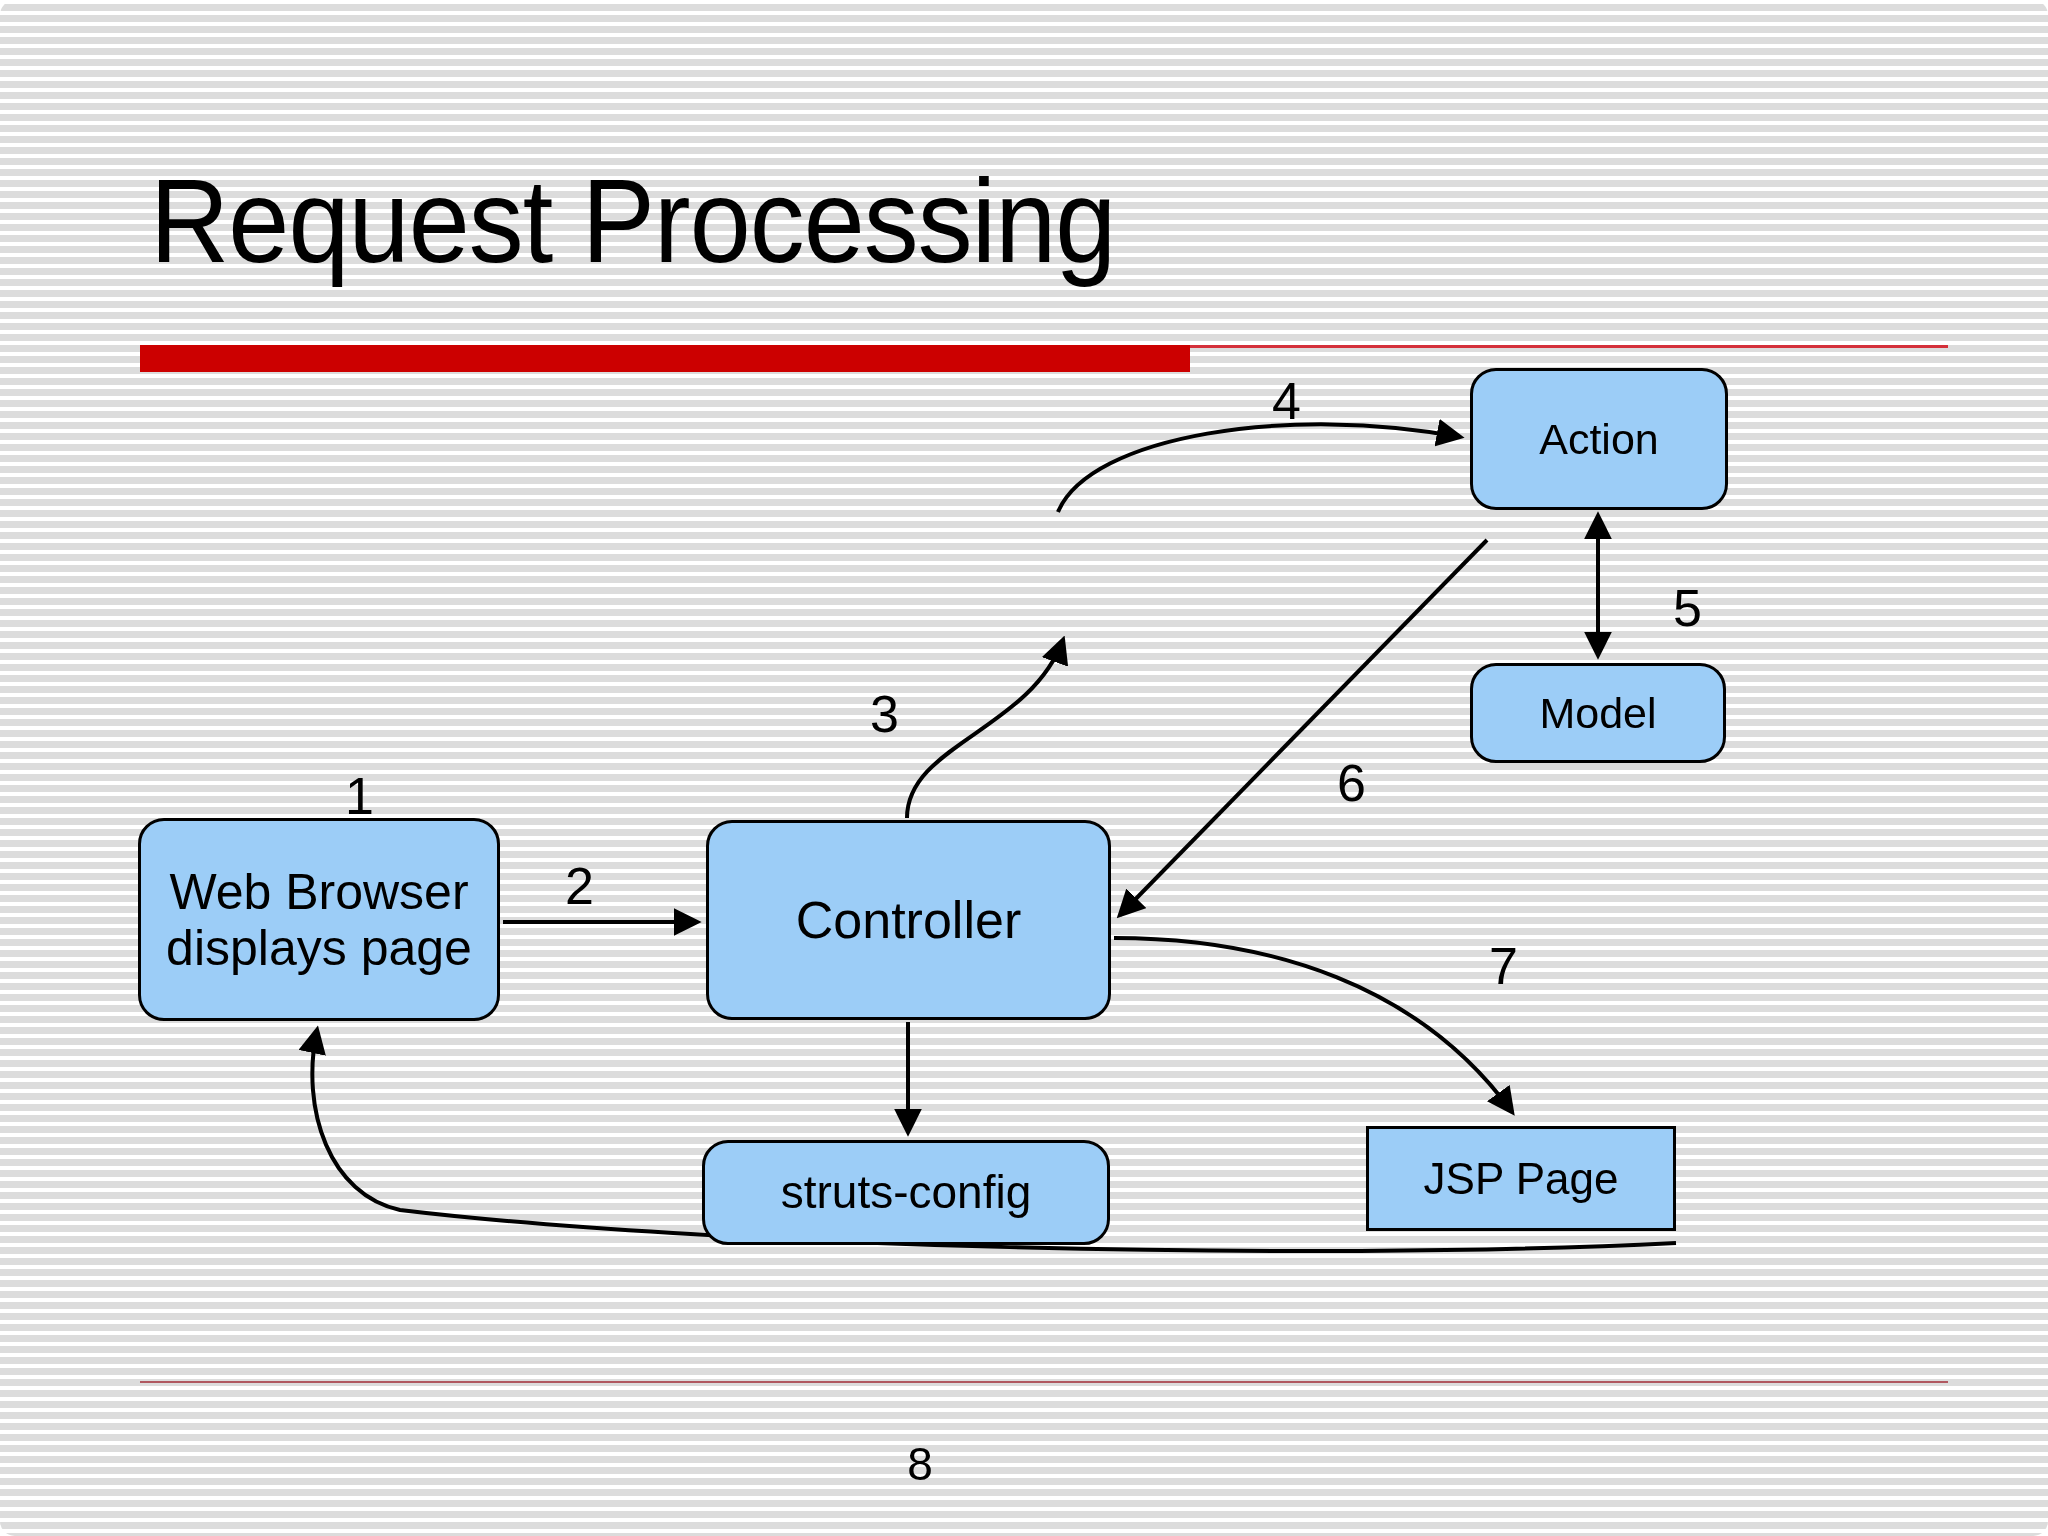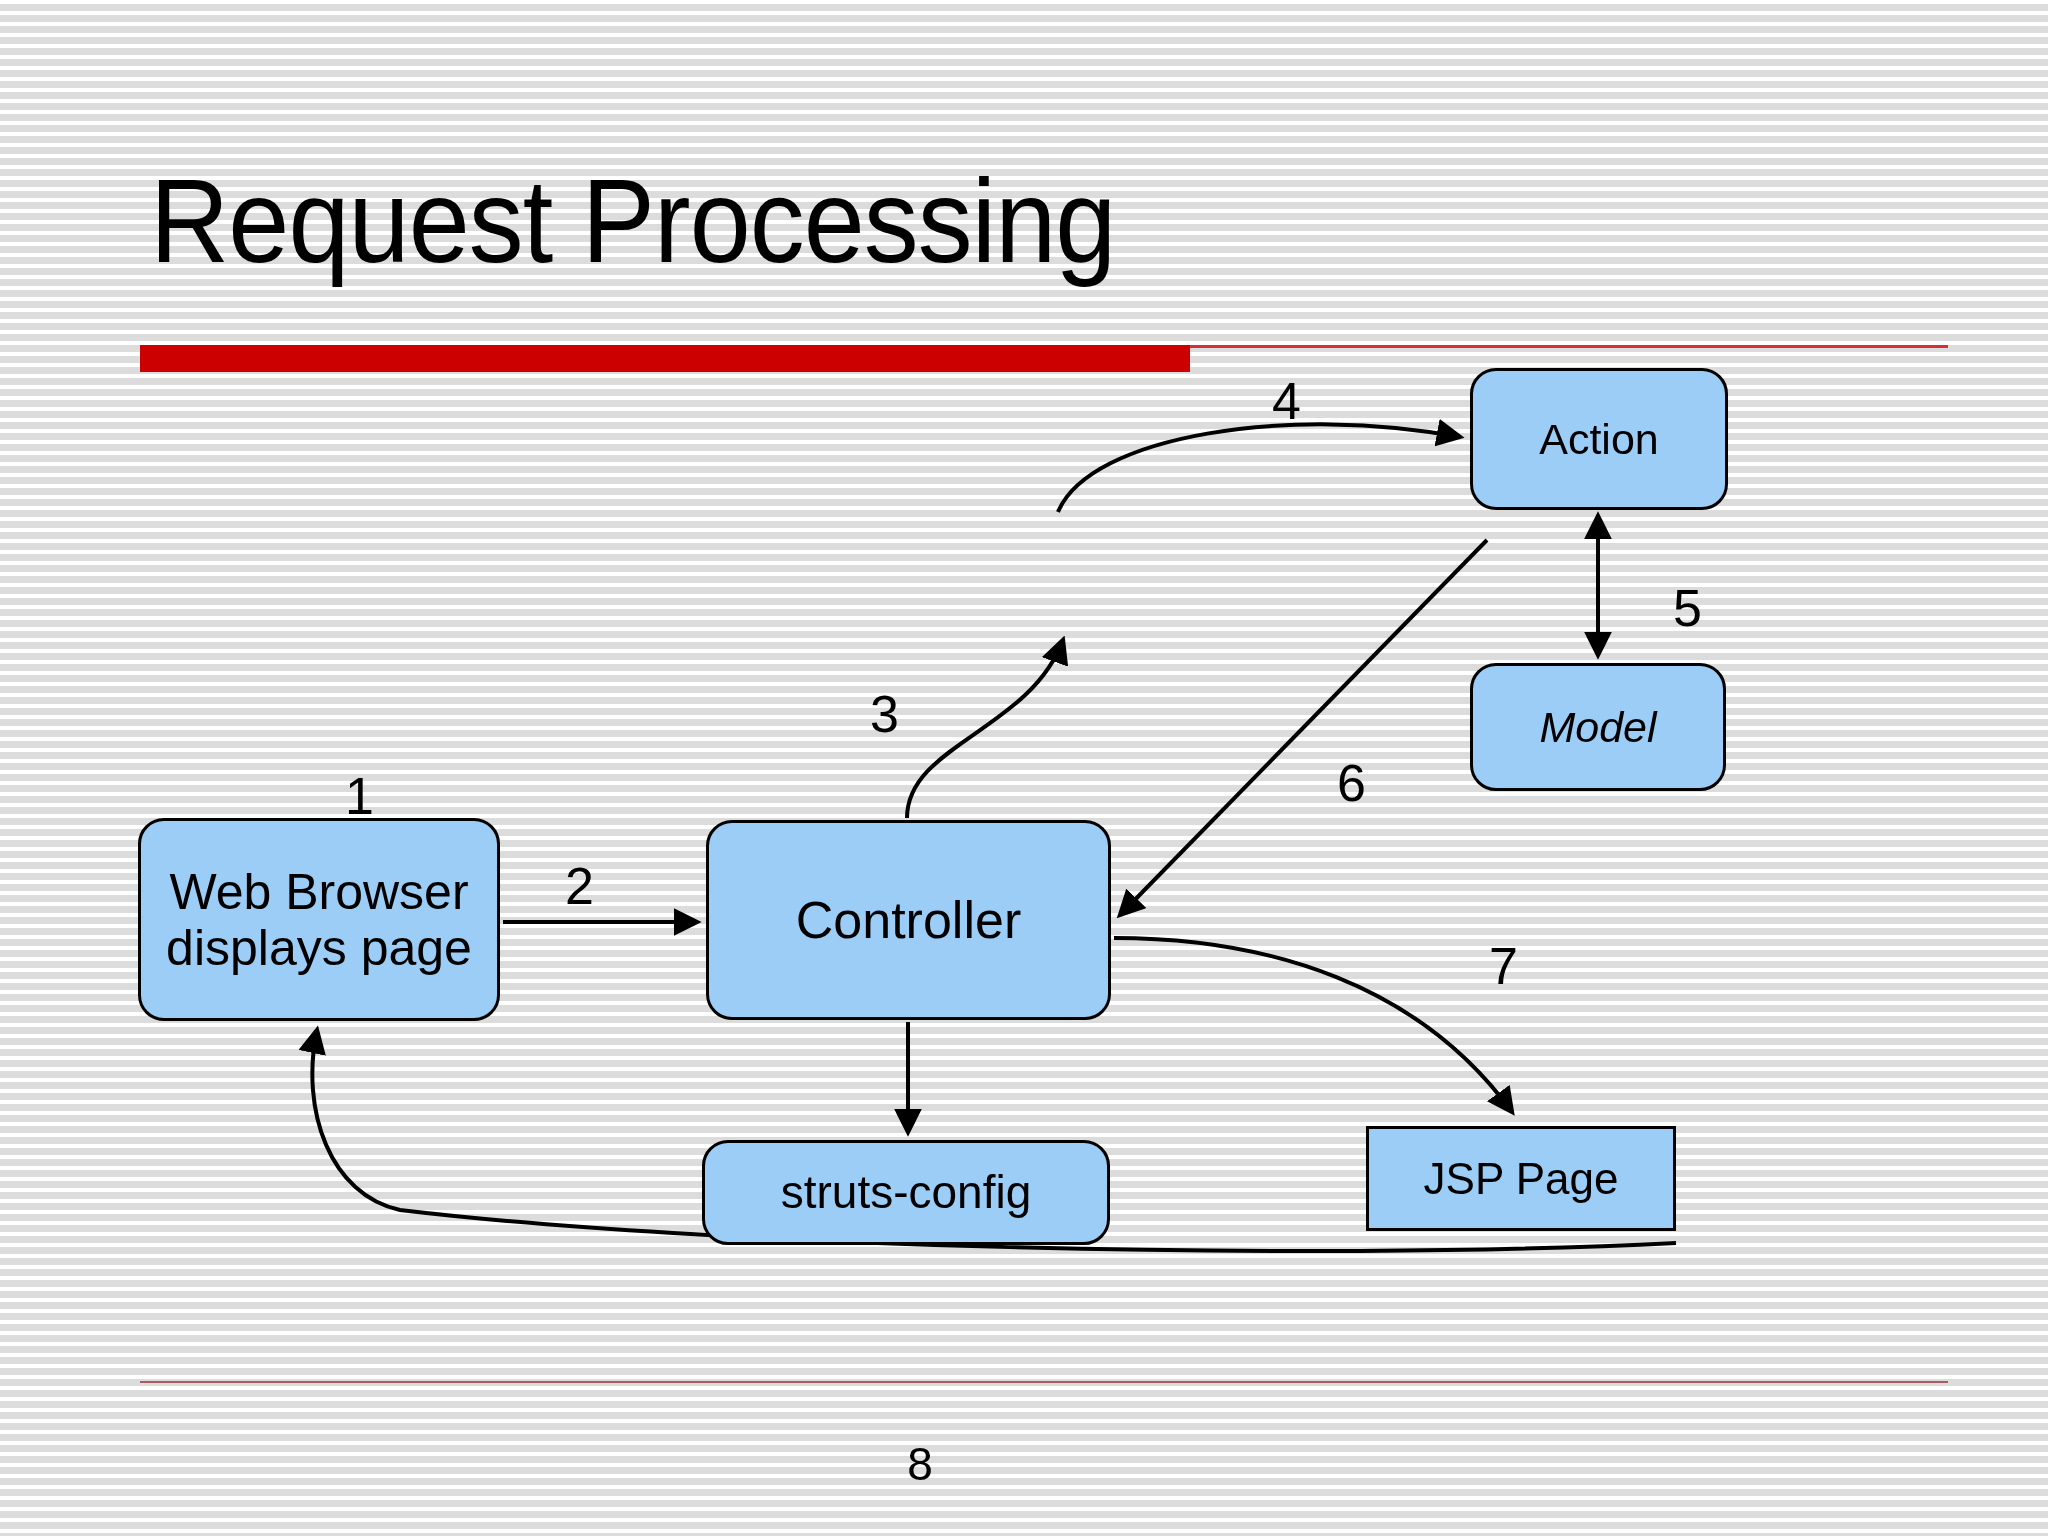--- a/index.html
+++ b/index.html
@@ -14,20 +14,21 @@
     overflow: hidden;
     font-family: "Liberation Sans", sans-serif;
     background-color: #e6e6e6;
     background-image: repeating-linear-gradient(
       to bottom,
       #ffffff 0px,
       #ffffff 4px,
       #dcdcdc 4px,
       #dcdcdc 11px
     );
+    border-radius: 15px;
   }
 
   
   #title {
     position: absolute;
     left: 150px;
     top: 160px;
     font-size: 118px;
     line-height: 1.05;
     color: #000000;
@@ -97,21 +98,21 @@
     color: #000000;
     font-size: 43px;
     line-height: 1.12;
     white-space: pre-line;
   }
   .node.rounded { border-radius: 26px; }
   .node.square  { border-radius: 0; }
 
   #node-action      { left: 1470px; top: 368px;  width: 258px; height: 142px; }
   #node-actionform  { left: 905px;  top: 513px;  width: 310px; height: 100px; font-size: 50px; }
-  #node-model       { left: 1470px; top: 663px;  width: 256px; height: 128px; font-style: italic; }
+  #node-model       { left: 1470px; top: 663px;  width: 256px; height: 100px; }
   #node-webbrowser  { left: 138px;  top: 818px;  width: 362px; height: 203px; font-size: 50px; }
   #node-controller  { left: 706px;  top: 820px;  width: 405px; height: 200px; font-size: 52px; }
   #node-struts      { left: 702px;  top: 1140px; width: 408px; height: 105px; font-size: 46px; }
   #node-jsp         { left: 1366px; top: 1126px; width: 310px; height: 105px; font-size: 44px; }
 
   
   .af-line {
     position: absolute;
     top: 0;
     width: 3px;

